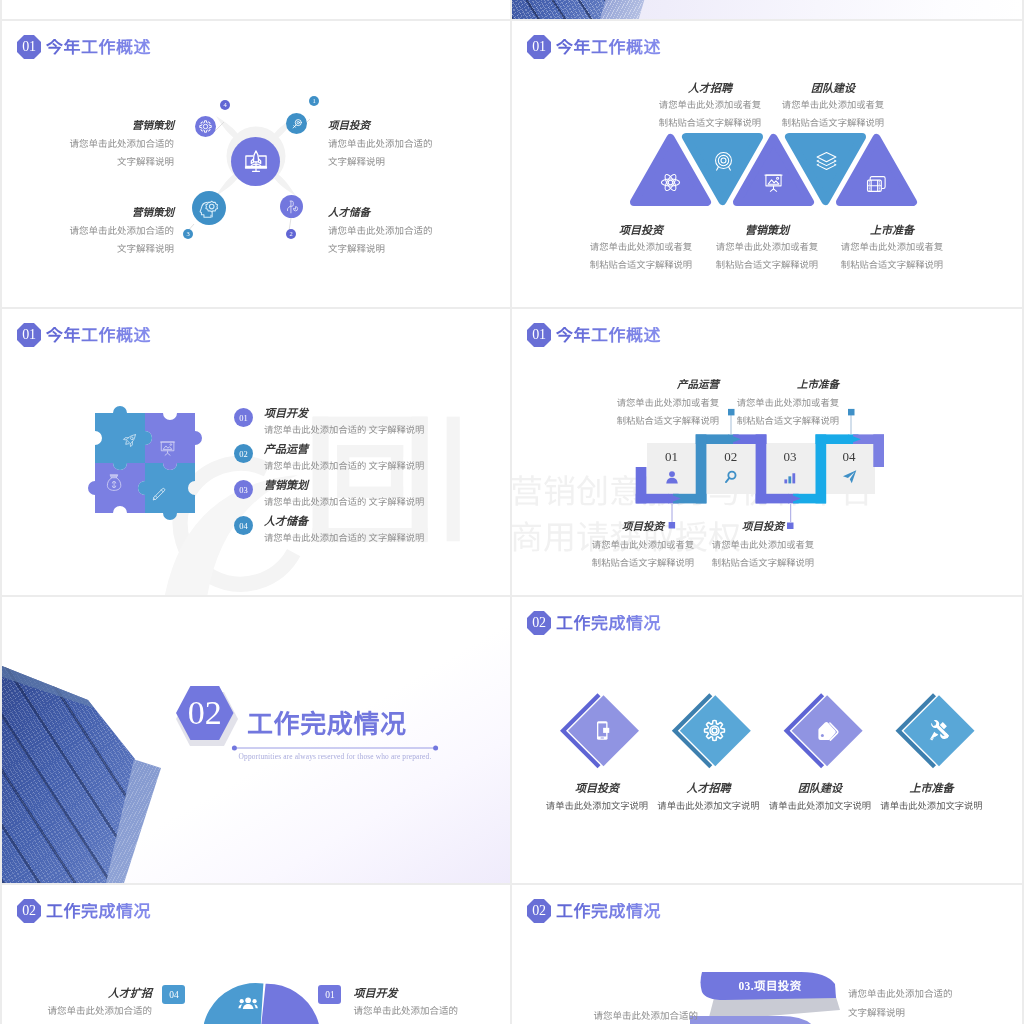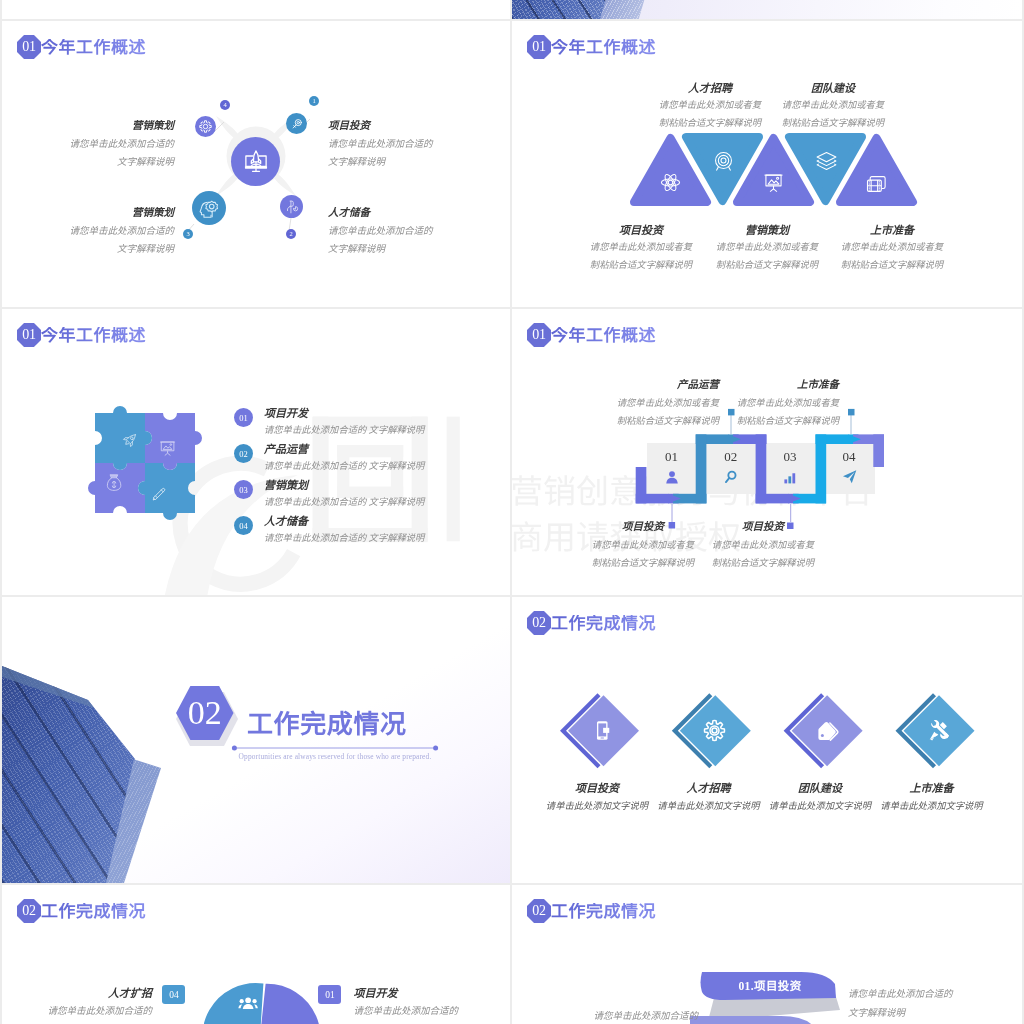--- a/index.html
+++ b/index.html
@@ -15,27 +15,27 @@
   .cell{position:absolute;background:#ffffff;overflow:hidden;}
 
   
   .hdr{position:absolute;display:flex;align-items:center;}
   .oct{position:relative;width:24px;height:24px;flex:0 0 24px;
        background:#696fd6;
        clip-path:polygon(29.3% 0,70.7% 0,100% 29.3%,100% 70.7%,70.7% 100%,29.3% 100%,0 70.7%,0 29.3%);
        display:flex;align-items:center;justify-content:center;}
   .oct i{font-family:"Liberation Serif",serif;font-size:14px;color:#fff;font-style:normal;
          line-height:1;letter-spacing:-0.3px;padding-bottom:1px;}
-  .hdr-title{font-size:17px;font-weight:700;line-height:1;
+  .hdr-title{margin-left:5px;font-size:17px;font-weight:700;line-height:1;
              background:linear-gradient(100deg,#5d63d2 0%,#7279e0 45%,#868ded 100%);
              -webkit-background-clip:text;background-clip:text;color:transparent;
              letter-spacing:0.5px;white-space:nowrap;}
 
   .ttl{font-weight:700;color:#3a3a3a;white-space:nowrap;font-style:italic;}
-  .desc{color:#8f8f8f;white-space:nowrap;font-style:italic;}
+  .desc{color:#8f8f8f;white-space:nowrap;}
   .abs{position:absolute;}
 </style>
 </head>
 <body>
 
 <div class="sheet">
   <div class="gutter-h" style="top:19px"></div>
   <div class="gutter-h" style="top:307px"></div>
   <div class="gutter-h" style="top:595px"></div>
   <div class="gutter-h" style="top:883px"></div>
@@ -649,21 +649,21 @@
         </div>
       <div class="hdr-title">工作完成情况</div>
     </div>
 
     <svg class="abs" width="210" height="120" style="left:178px;top:82px;" viewBox="0 0 210 120">
       <path d="M24 31 L146 30 L150 43 L18 54 Z" fill="#c9cbd4"></path>
       <path d="M12 5 H111 Q136 5 145 17 L146 31 L34 33 Q16 33 12 25 Q9 16 12 5 Z" fill="#7277de"></path>
       <path d="M4 75 L126 74 L130 87 L-2 98 Z" fill="#c9cbd4"></path>
       <path d="M-8 49 H91 Q116 49 125 61 L126 75 L14 77 Q-4 77 -8 69 Q-11 60 -8 49 Z" fill="#9094e2"></path>
     </svg>
-    <div class="abs" style="left:190px;top:92px;width:136px;text-align:center;font-size:11.5px;font-weight:700;color:#fff;letter-spacing:0.4px;">01.项目投资</div>
+    <div class="abs" style="left:190px;top:92px;width:136px;text-align:center;font-size:11.5px;font-weight:700;color:#fff;letter-spacing:0.4px;">03.项目投资</div>
     <div class="abs" style="left:170px;top:136px;width:136px;text-align:center;font-size:11.5px;font-weight:700;color:#fff;letter-spacing:0.4px;">02.营销策划</div>
 
     <div class="abs" style="left:336px;top:100px;width:180px;text-align:left;">
       <div class="desc" style="font-size:9.5px;line-height:19px;">请您单击此处添加合适的</div>
       <div class="desc" style="font-size:9.5px;line-height:19px;">文字解释说明</div>
     </div>
     <div class="abs" style="left:0px;top:122px;width:186px;text-align:right;">
       <div class="desc" style="font-size:9.5px;line-height:19px;">请您单击此处添加合适的</div>
     </div>
   </div>

